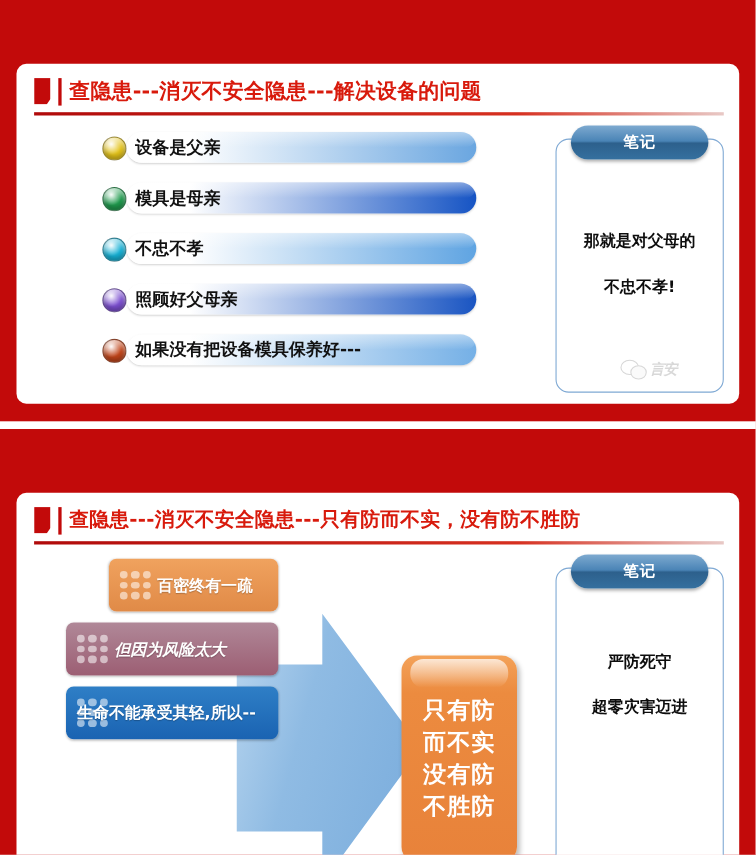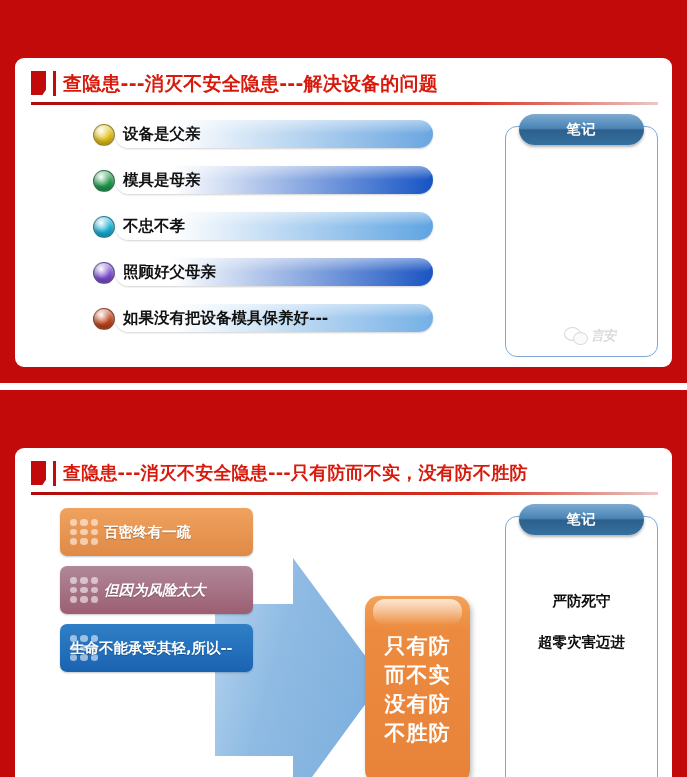--- a/index.html
+++ b/index.html
@@ -187,20 +187,24 @@
           <div class="pill-dot" id="p5dot" style="background: radial-gradient(circle at 36% 30%, rgb(255, 255, 255) 0%, rgb(192, 69, 26) 52%, rgb(192, 69, 26) 100%);"></div>
           <div class="pill-label">如果没有把设备模具保养好---</div>
         </div>
 
       </div>
 
       <div class="note" style="left:490px;right:14px;top:56px;bottom:10px;">
         <div class="note-box"></div>
         <div class="note-head">
           <span>笔记</span>
+        </div>
+        <div class="note-body" style="top:96px;">
+          <div class="note-line">那就是对父母的</div>
+          <div class="note-line">不忠不孝!</div>
         </div>
         <div class="watermark">
           <div class="wm-bubbles">
             <span class="b1"></span>
               <span class="b2"></span>
           </div>
           <div class="wm-text">言安</div>
         </div>
       </div>
 
@@ -225,21 +229,21 @@
               <stop offset="45%" stop-color="#8fbbe3"></stop>
               <stop offset="100%" stop-color="#7fb0de"></stop>
             </linearGradient>
           </defs>
           <path d="M0,46 L78,46 L78,0 L168,122 L78,245 L78,198 L0,198 Z" fill="url(#arrGrad)"></path>
         </svg>
       </div>
 
       <div class="box-list">
 
-        <div class="sbox" id="b1" style="background: linear-gradient(rgb(240, 162, 94), rgb(224, 138, 71));">
+        <div class="sbox" id="b1" style="background: linear-gradient(rgb(240, 162, 94), rgb(224, 138, 71)); margin-left: 39px;">
           <div class="dots">
             <i></i>
               <i></i>
               <i></i>
               <i></i>
               <i></i>
               <i></i>
               <i></i>
               <i></i>
               <i></i>

